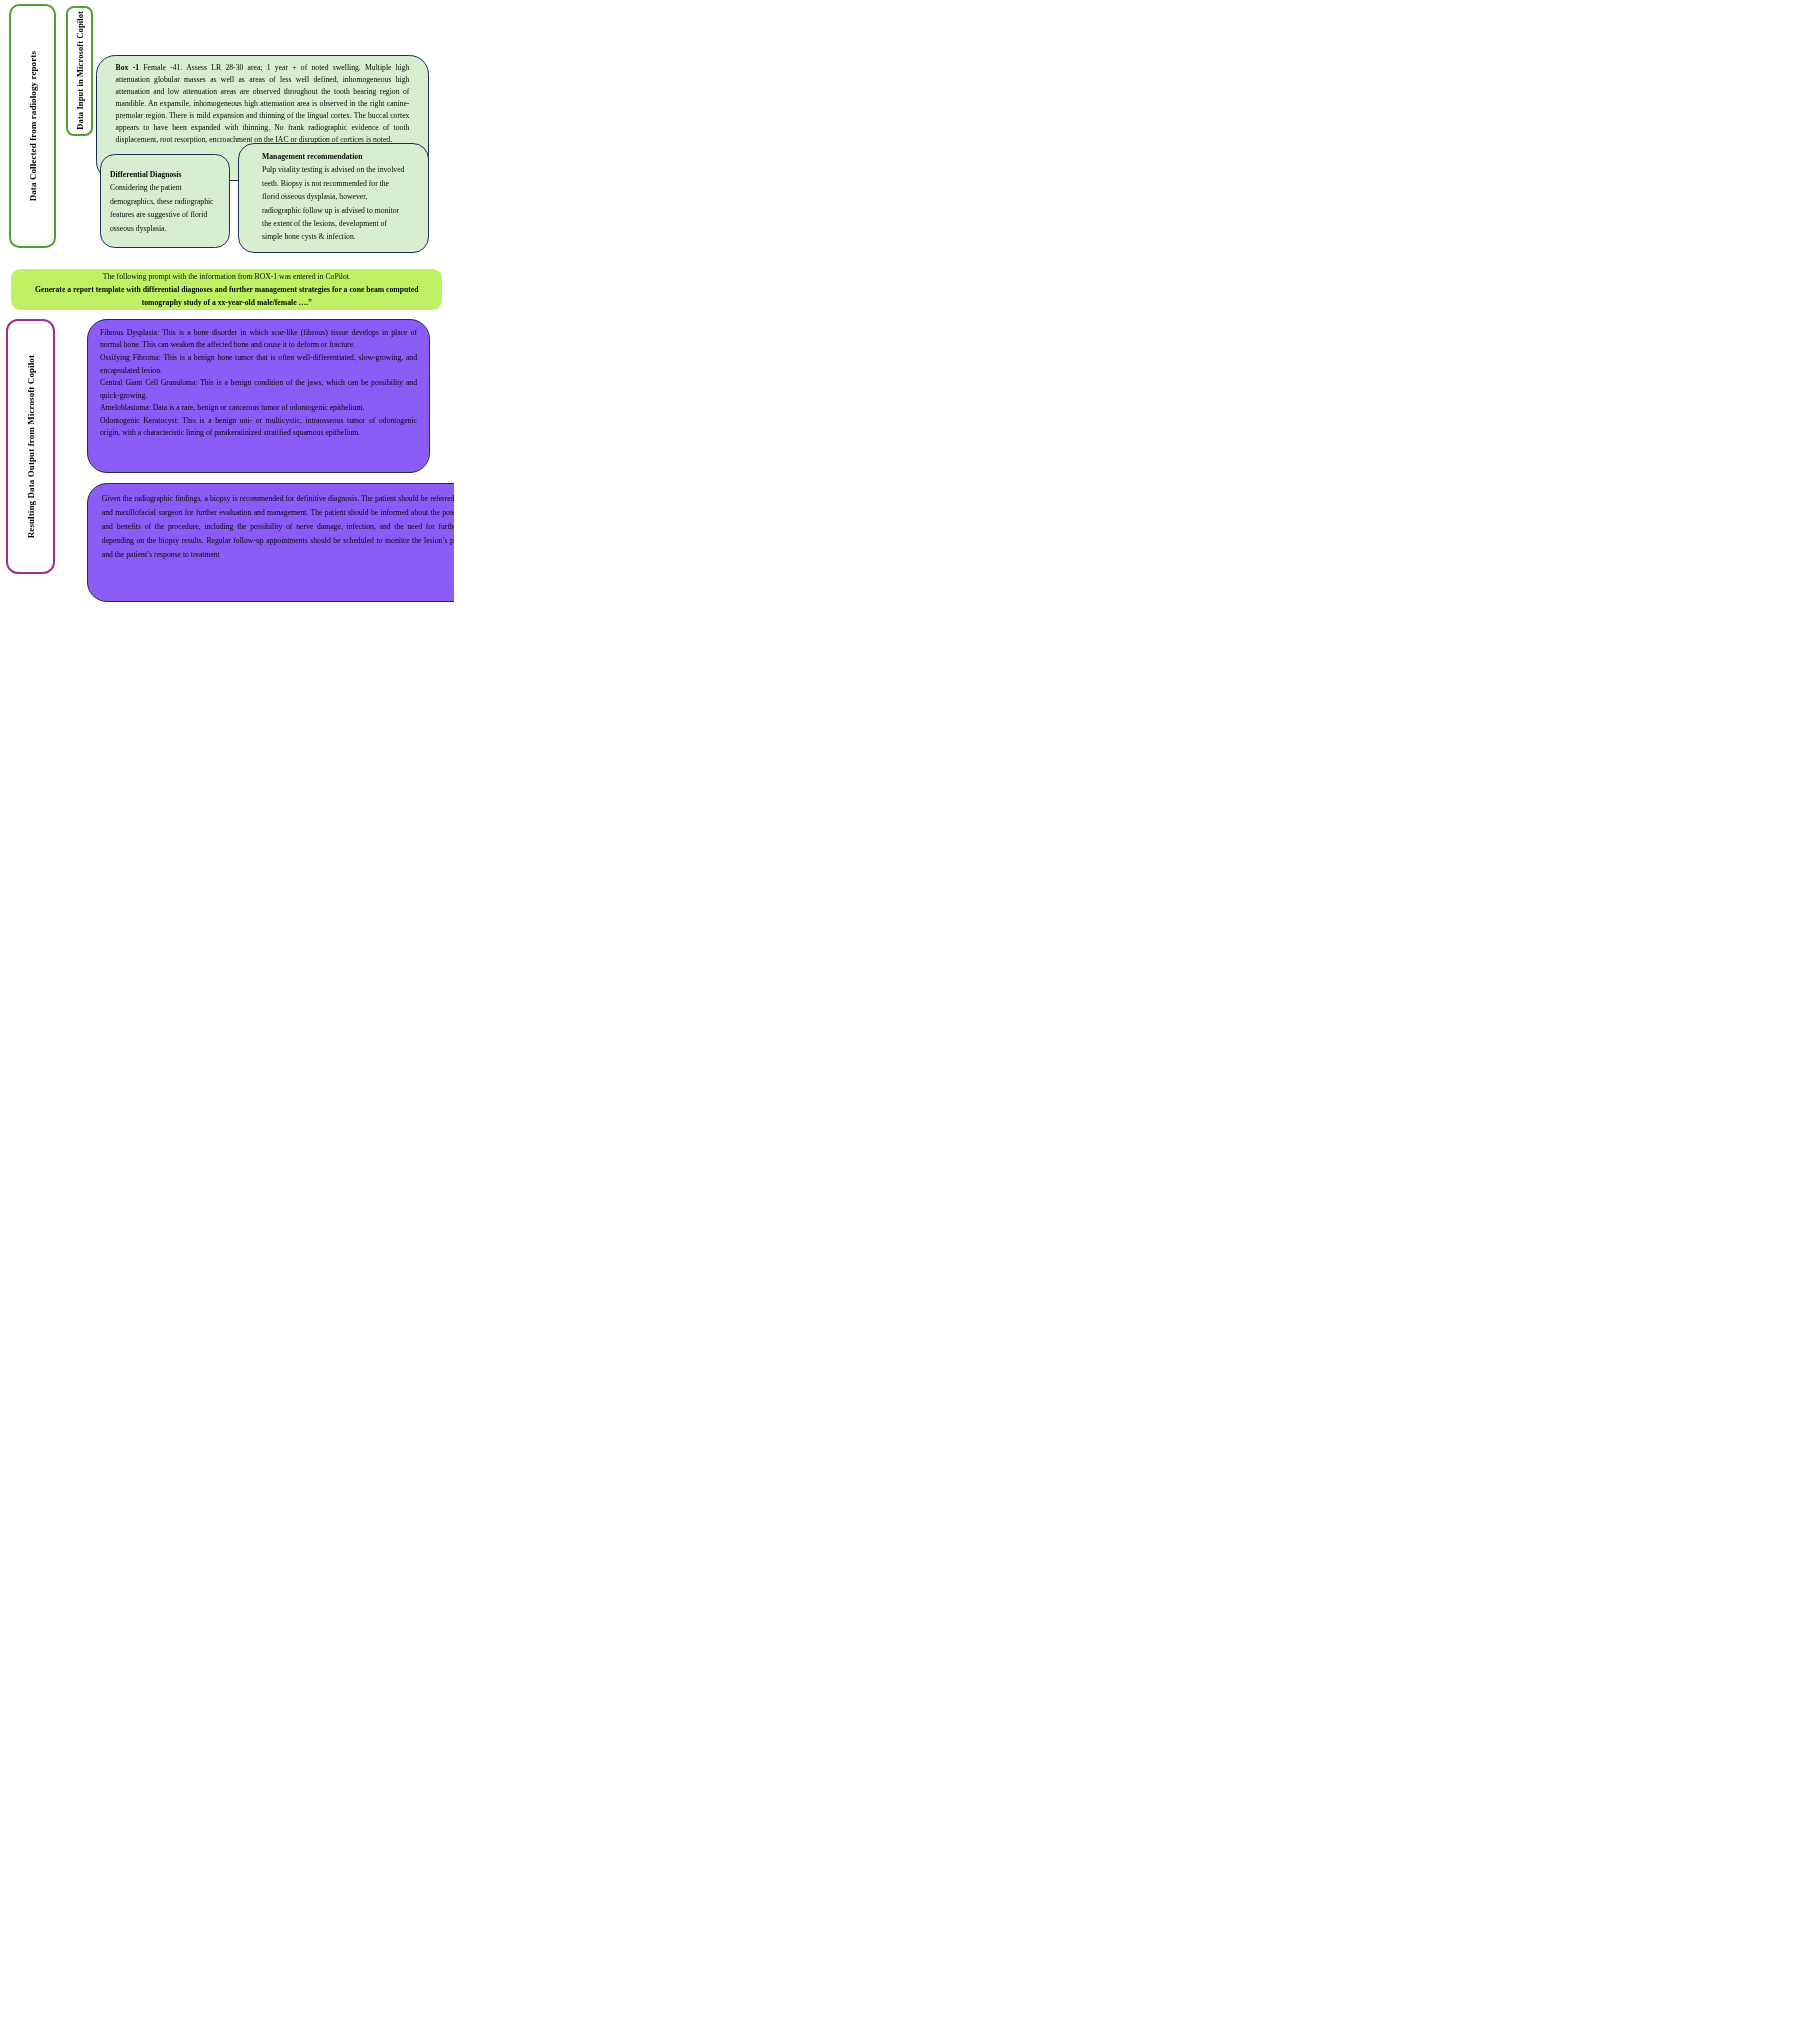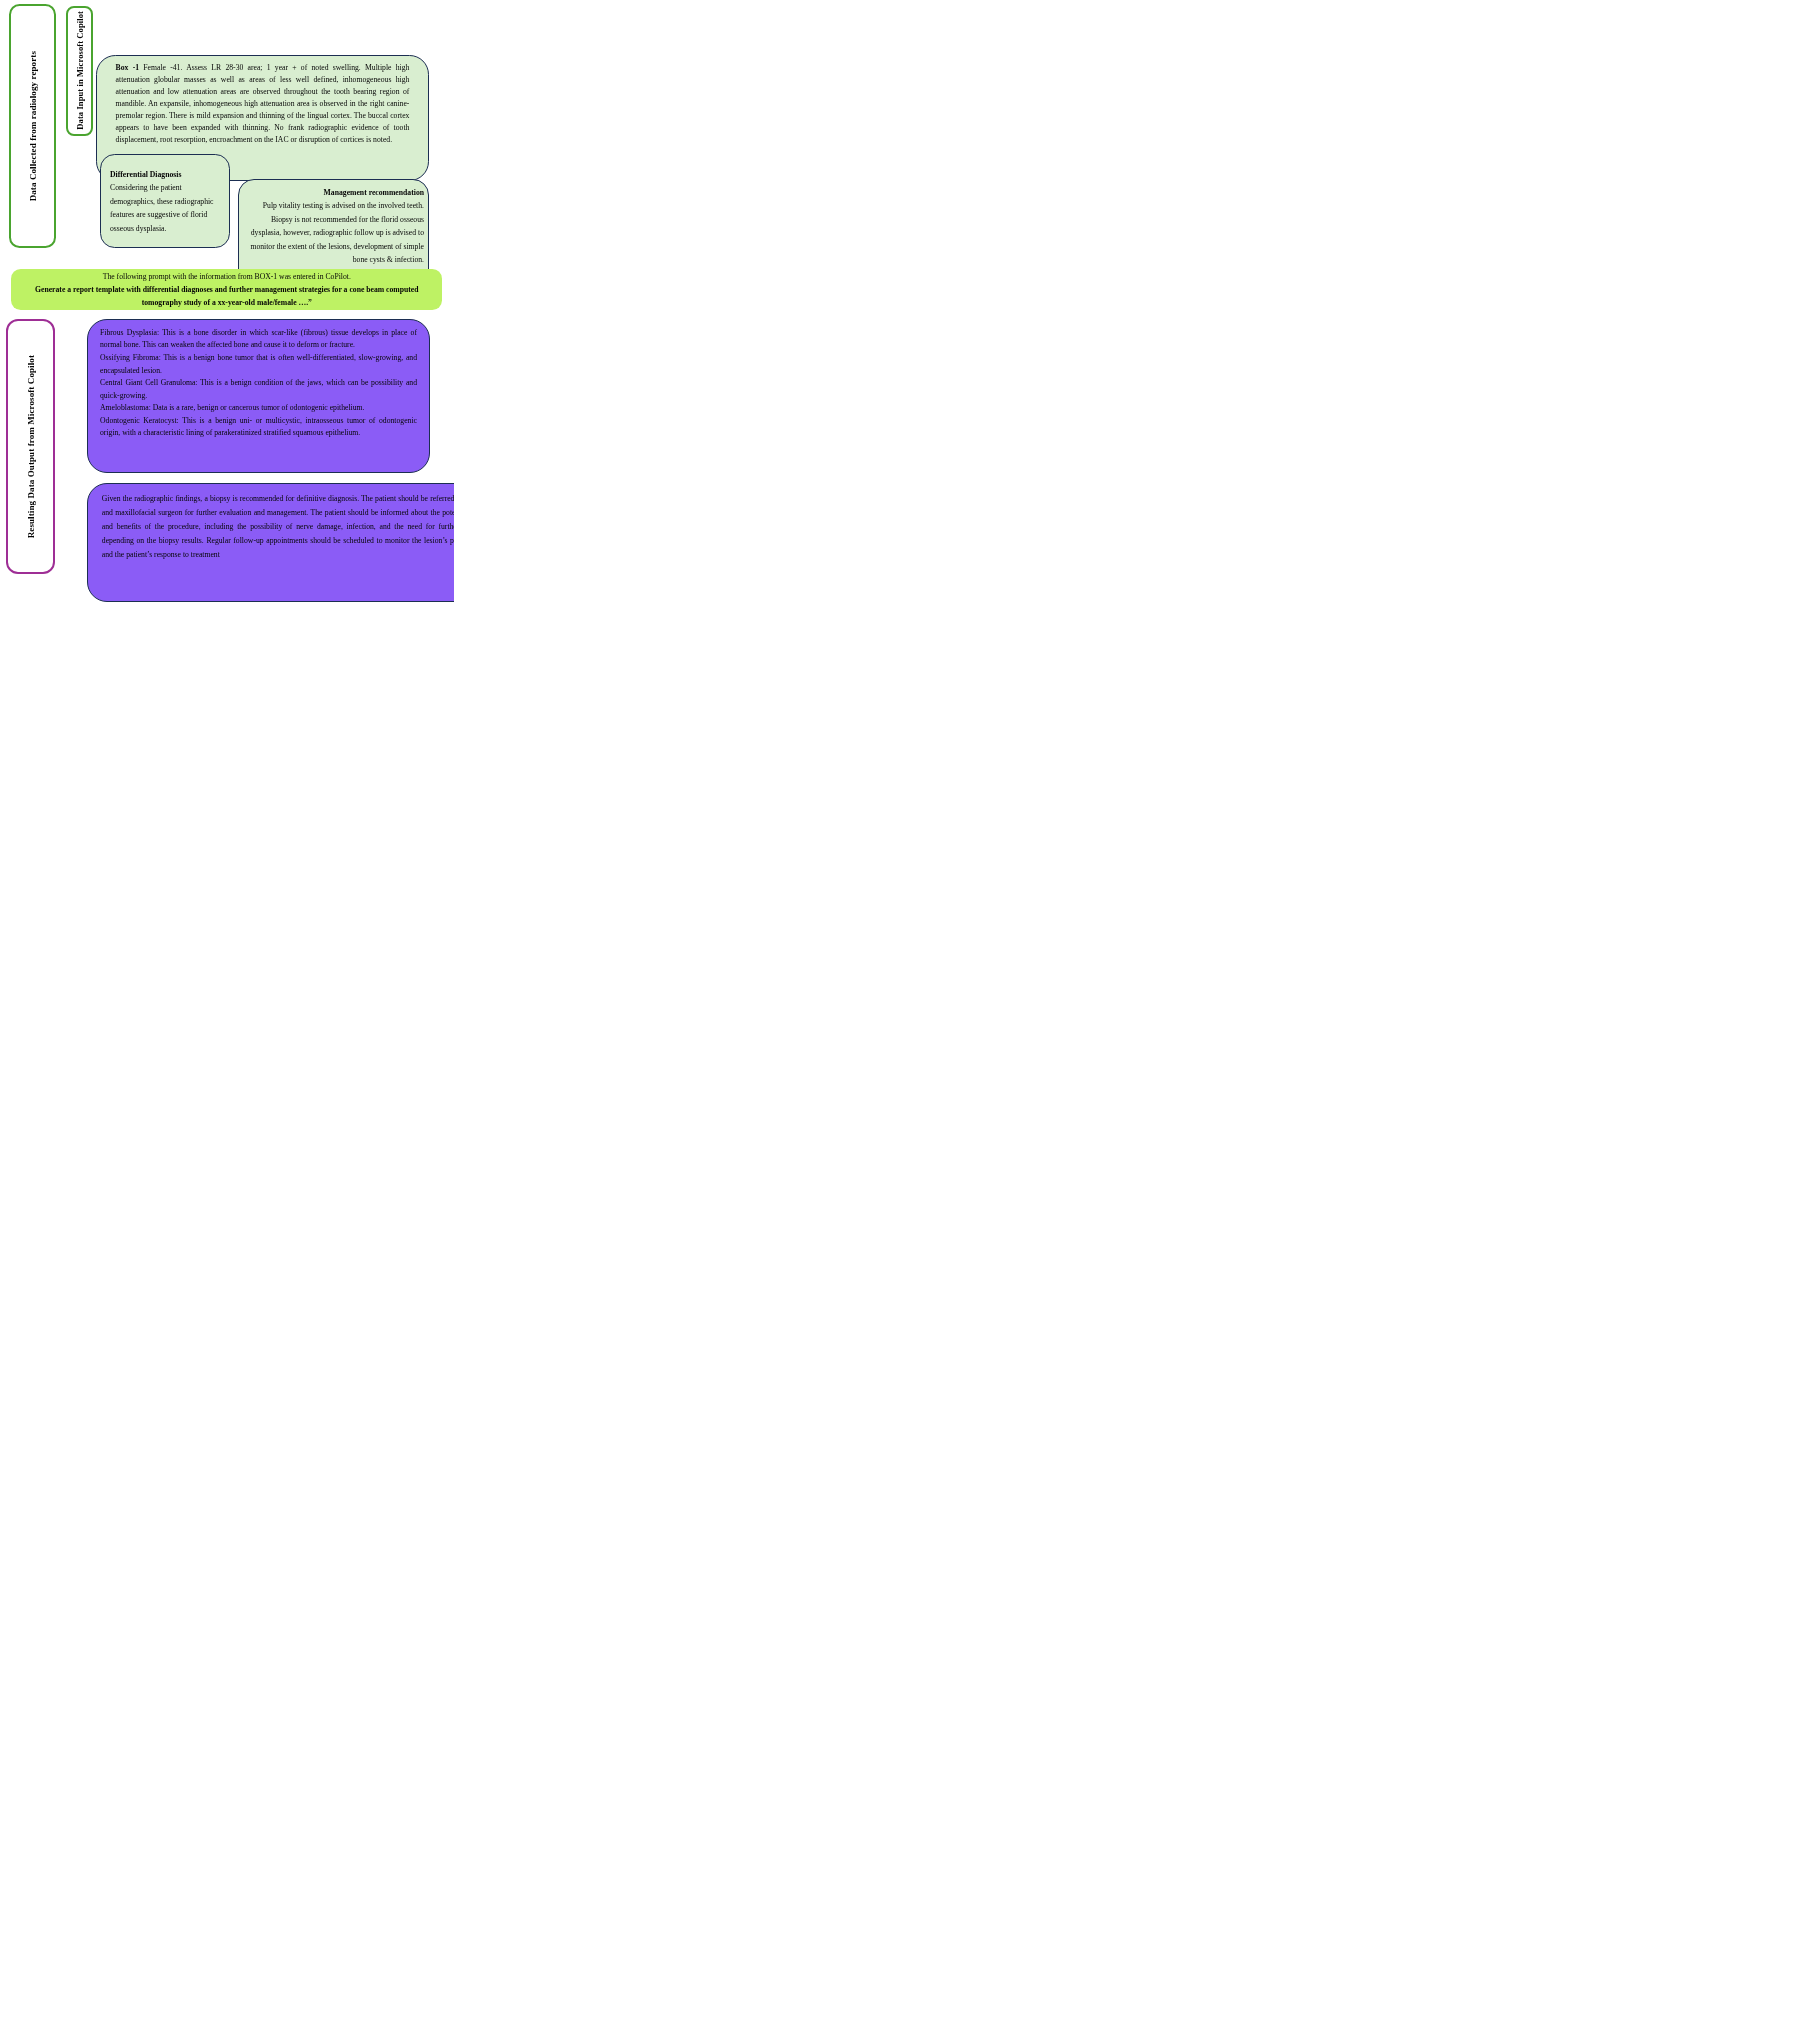--- a/index.html
+++ b/index.html
@@ -58,24 +58,23 @@
   #differential {
     left: 100px; top: 154px; width: 130px; height: 94px;
     border-radius: 14.6px;
     padding: 13px 9px;
     font-size: 7.7px; line-height: 1.74;
     text-align: left;
   }
   #management {
     left: 238px; top: 143px; width: 191px; height: 110px;
     border-radius: 16px;
-    padding: 6px 4px;
+    padding: 6px 23px;
     font-size: 7.7px; line-height: 1.74;
-    text-align: right;
-    margin-top: 36px;
+    text-align: left;
   }
   #prompt-box {
     left: 11.3px; top: 269px; width: 431px; height: 41px;
     border-radius: 9.7px;
     padding: 2px 16px;
     font-size: 7.7px; line-height: 1.68;
     text-align: center;
   }
   #output-diagnoses {
     left: 87px; top: 319px; width: 343px; height: 154px;

